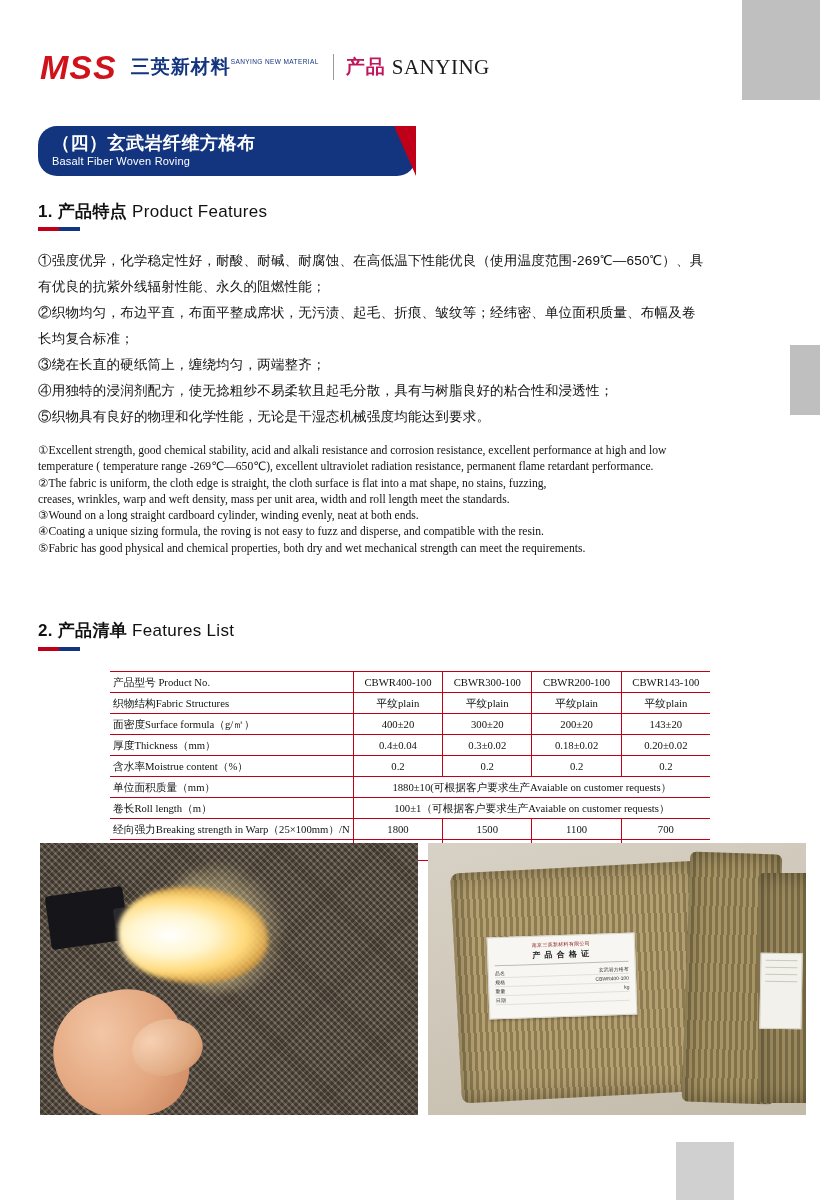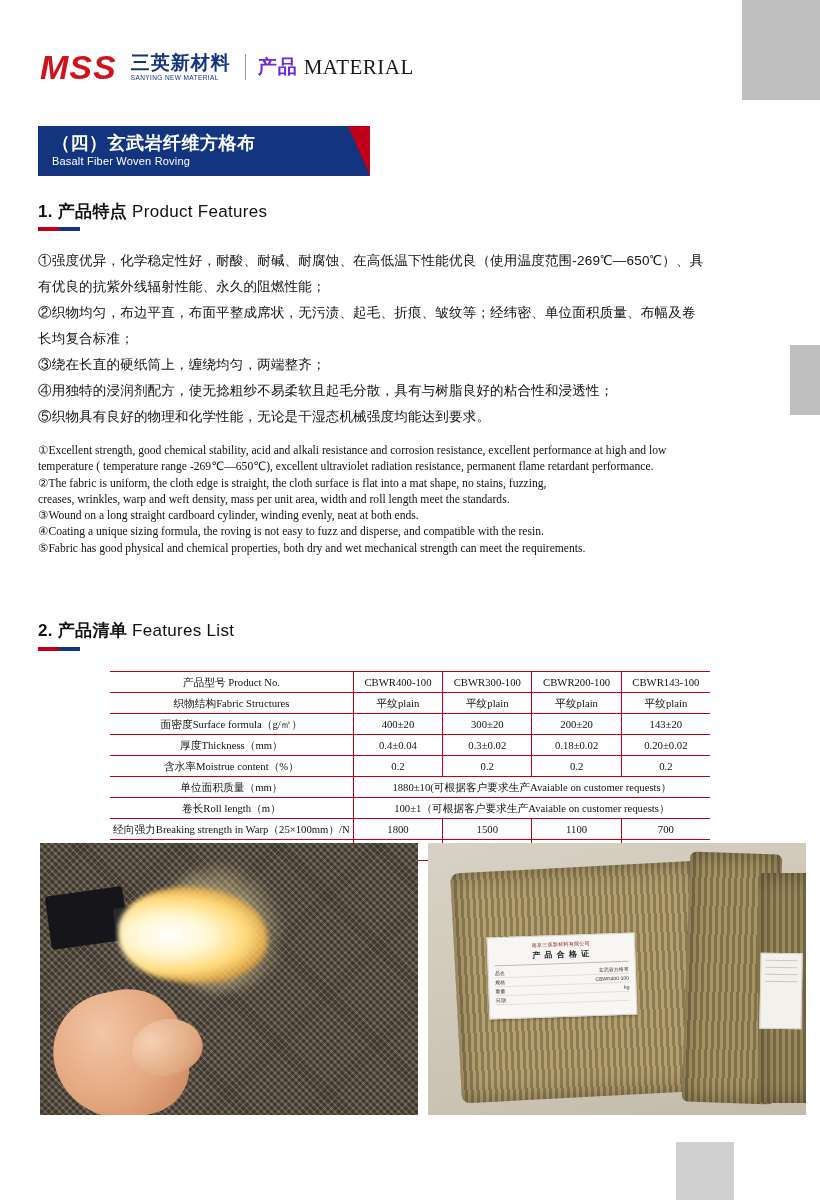--- a/index.html
+++ b/index.html
@@ -59,21 +59,20 @@
     font-weight: bold;
     font-size: 34px;
     letter-spacing: 1px;
     font-style: italic;
     line-height: 1;
     text-align: center;
   }
   #logo-cn-block {
     margin-left: 14px;
     display: flex;
-    flex-direction: column;
     justify-content: center;
     line-height: 1.05;
   }
   #logo-cn {
     font-family: "Liberation Sans", sans-serif;
     font-size: 19px;
     font-weight: bold;
     color: #13357f;
     letter-spacing: 1px;
   }
@@ -87,42 +86,43 @@
   #header-divider {
     width: 1px;
     height: 26px;
     background: #999;
     margin: 0 12px 0 14px;
   }
   #header-title-cn {
     font-family: Liberation Mono, monospace;
     font-size: 19px;
     font-weight: bold;
-    color: #6d28d9;
+    color: #be185d;
     letter-spacing: 1px;
   }
   #header-title-en {
     font-family: "Liberation Serif", serif;
     font-size: 21px;
     color: #1a1a1a;
     margin-left: 6px;
     letter-spacing: 0.5px;
   }
 
   
   #banner {
     position: absolute;
     left: 38px;
     top: 126px;
-    width: 332px;
+    width: 378px;
     height: 50px;
     background: #13357f;
     color: #fff;
     padding: 5px 0 0 14px;
     box-sizing: border-box;
+    border-radius: 19px;
   }
   #banner::after {
     content: "";
     position: absolute;
     right: -0px;
     top: 0;
     width: 0;
     height: 0;
     border-top: 50px solid #c00018;
     border-left: 22px solid transparent;
@@ -213,21 +213,21 @@
     line-height: 13px;
   }
   #product-table tr td:first-child {
     border-left: none;
   }
   #product-table tr td:last-child {
     border-right: none;
   }
   #product-table .label-col {
     width: 232px;
-    text-align: center;
+    text-align: left;
     white-space: nowrap;
   }
 
   
   .photo {
     position: absolute;
     overflow: hidden;
   }
   #photo-left {
     left: 40px;
@@ -419,21 +419,21 @@
 <div id="header">
   <div id="logo-mark">
     <span class="logo-m">MSS</span>
   </div>
   <div id="logo-cn-block">
     <span id="logo-cn">三英新材料</span>
     <span id="logo-en">SANYING NEW MATERIAL</span>
   </div>
   <div id="header-divider"></div>
   <span id="header-title-cn">产品</span>
-  <span id="header-title-en">MATERIAL</span>
+  <span id="header-title-en">SANYING</span>
 </div>
 
 <div id="banner">
   <div id="banner-cn">（四）玄武岩纤维方格布</div>
   <div id="banner-en">Basalt Fiber Woven Roving</div>
 </div>
 
 <div class="sub-heading" id="heading-features">
   <span>1.</span>
   <span>产品特点</span>

